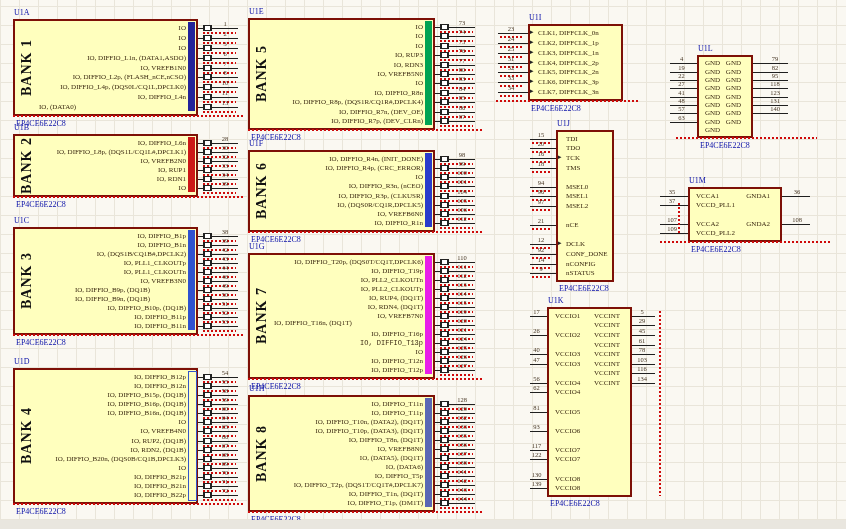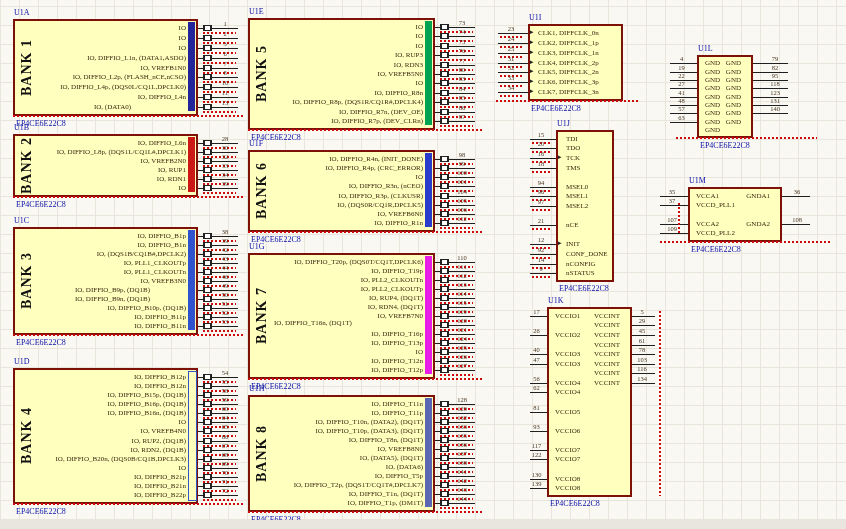--- a/index.html
+++ b/index.html
@@ -63,21 +63,21 @@
     <div class="plabel" style="left: 39px; top: 82px; width: 147px; text-align: right; color: rgb(60, 42, 18);">IO, DIFFIO_L4p, (DQS0L/CQ1L,DPCLK0)</div>
     <div class="wire" style="left: 198px; top: 87px; width: 40px;"></div>
     <div class="pnum" style="left: 214px; top: 79px; width: 22px;">10</div>
     <div class="pbox" style="left: 203px; top: 84px;"></div>
     <div class="sq" style="left: 203px; top: 91px; width: 33px;"></div>
     <div class="plabel" style="left: 39px; top: 92px; width: 147px; text-align: right; color: rgb(60, 42, 18);">IO, DIFFIO_L4n</div>
     <div class="wire" style="left: 198px; top: 97px; width: 40px;"></div>
     <div class="pnum" style="left: 214px; top: 89px; width: 22px;">11</div>
     <div class="pbox" style="left: 203px; top: 94px;"></div>
     <div class="sq" style="left: 203px; top: 101px; width: 33px;"></div>
-    <div class="plabel" style="left: 39px; top: 102px; width: 147px; text-align: center; color: rgb(60, 42, 18);">IO, (DATA0)</div>
+    <div class="plabel" style="left: 39px; top: 102px; width: 147px; text-align: left; color: rgb(60, 42, 18);">IO, (DATA0)</div>
     <div class="wire" style="left: 198px; top: 107px; width: 40px;"></div>
     <div class="pnum" style="left: 214px; top: 99px; width: 22px;">13</div>
     <div class="pbox" style="left: 203px; top: 104px;"></div>
     <div class="sq" style="left: 203px; top: 111px; width: 33px;"></div>
     <div class="blk" style="left: 13px; top: 134px; width: 185px; height: 63px; background: rgb(255, 255, 190); border-color: rgb(125, 16, 7);"></div>
     <div class="desig" style="left: 14px; top: 123px; color: rgb(10, 16, 168);">U1B</div>
     <div class="footer" style="left: 16px; top: 200px; color: rgb(10, 16, 168);">EP4CE6E22C8</div>
     <div class="btitle" style="left: 19px; top: 134px; height: 63px;">BANK 2</div>
     <div class="strip" style="left: 188px; top: 137px; width: 7px; height: 55px; background: rgb(204, 23, 23);"></div>
     <div class="sq" style="left: 13px; top: 196px; width: 232px;"></div>
@@ -399,21 +399,21 @@
     <div class="plabel" style="left: 274px; top: 318px; width: 149px; text-align: left; color: rgb(60, 42, 18);">IO, DIFFIO_T16n, (DQ1T)</div>
     <div class="wire" style="left: 435px; top: 325px; width: 40px;"></div>
     <div class="pnum" style="left: 451px; top: 317px; width: 22px;">120</div>
     <div class="pbox" style="left: 440px; top: 322px;"></div>
     <div class="sq" style="left: 440px; top: 329px; width: 33px;"></div>
     <div class="plabel" style="left: 274px; top: 329px; width: 149px; text-align: right; color: rgb(60, 42, 18);">IO, DIFFIO_T16p</div>
     <div class="wire" style="left: 435px; top: 334px; width: 40px;"></div>
     <div class="pnum" style="left: 451px; top: 326px; width: 22px;">121</div>
     <div class="pbox" style="left: 440px; top: 331px;"></div>
     <div class="sq" style="left: 440px; top: 338px; width: 33px;"></div>
-    <div class="plabel" style="left: 274px; top: 338px; width: 149px; text-align: right; color: rgb(60, 42, 18);">IO, DIFFIO_T13p</div>
+    <div class="plabel" style="left: 274px; top: 338px; width: 149px; text-align: right; color: rgb(60, 42, 18); font-family: Liberation Mono, monospace;">IO, DIFFIO_T13p</div>
     <div class="wire" style="left: 435px; top: 343px; width: 40px;"></div>
     <div class="pnum" style="left: 451px; top: 335px; width: 22px;">124</div>
     <div class="pbox" style="left: 440px; top: 340px;"></div>
     <div class="sq" style="left: 440px; top: 347px; width: 33px;"></div>
     <div class="plabel" style="left: 274px; top: 347px; width: 149px; text-align: right; color: rgb(60, 42, 18);">IO</div>
     <div class="wire" style="left: 435px; top: 352px; width: 40px;"></div>
     <div class="pnum" style="left: 451px; top: 344px; width: 22px;">125</div>
     <div class="pbox" style="left: 440px; top: 349px;"></div>
     <div class="sq" style="left: 440px; top: 356px; width: 33px;"></div>
     <div class="plabel" style="left: 274px; top: 356px; width: 149px; text-align: right; color: rgb(60, 42, 18);">IO, DIFFIO_T12n</div>
@@ -560,21 +560,21 @@
     <div class="pnum" style="left: 530px; top: 188px; width: 22px;">96</div>
     <div class="sq" style="left: 532px; top: 199px; width: 18px;"></div>
     <div class="plabel" style="left: 566px; top: 201px; width: 44px; color: rgb(60, 42, 18);">MSEL2</div>
     <div class="wire" style="left: 530px; top: 206px; width: 26px;"></div>
     <div class="pnum" style="left: 530px; top: 198px; width: 22px;">97</div>
     <div class="sq" style="left: 532px; top: 209px; width: 18px;"></div>
     <div class="plabel" style="left: 566px; top: 220px; width: 44px; color: rgb(60, 42, 18);">nCE</div>
     <div class="wire" style="left: 530px; top: 225px; width: 26px;"></div>
     <div class="pnum" style="left: 530px; top: 217px; width: 22px;">21</div>
     <div class="sq" style="left: 532px; top: 228px; width: 18px;"></div>
-    <div class="plabel" style="left: 566px; top: 239px; width: 44px; color: rgb(60, 42, 18);">INIT</div>
+    <div class="plabel" style="left: 566px; top: 239px; width: 44px; color: rgb(60, 42, 18);">DCLK</div>
     <div class="wire" style="left: 530px; top: 244px; width: 26px;"></div>
     <div class="pnum" style="left: 530px; top: 236px; width: 22px;">12</div>
     <div class="sq" style="left: 532px; top: 247px; width: 18px;"></div>
     <div class="arrow" style="left: 558px; top: 240px;">▸</div>
     <div class="plabel" style="left: 566px; top: 249px; width: 44px; color: rgb(60, 42, 18);">CONF_DONE</div>
     <div class="wire" style="left: 530px; top: 254px; width: 26px;"></div>
     <div class="pnum" style="left: 530px; top: 246px; width: 22px;">92</div>
     <div class="sq" style="left: 532px; top: 257px; width: 18px;"></div>
     <div class="plabel" style="left: 566px; top: 259px; width: 44px; color: rgb(60, 42, 18);">nCONFIG</div>
     <div class="wire" style="left: 530px; top: 264px; width: 26px;"></div>

